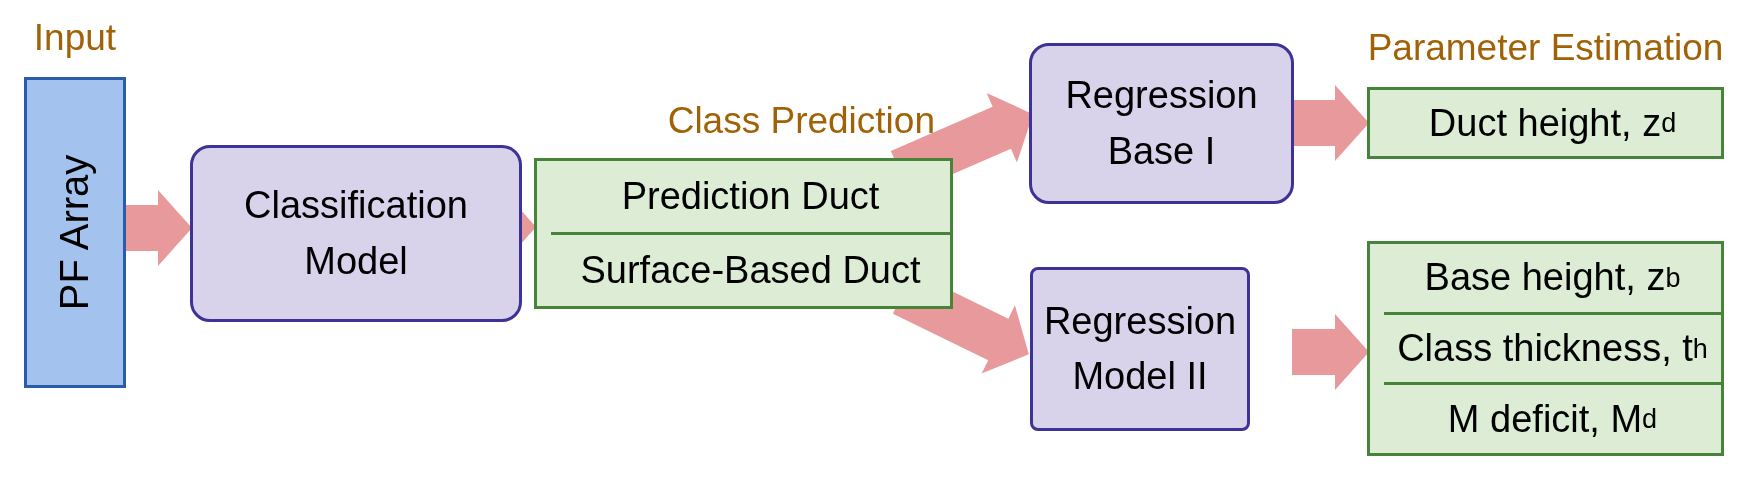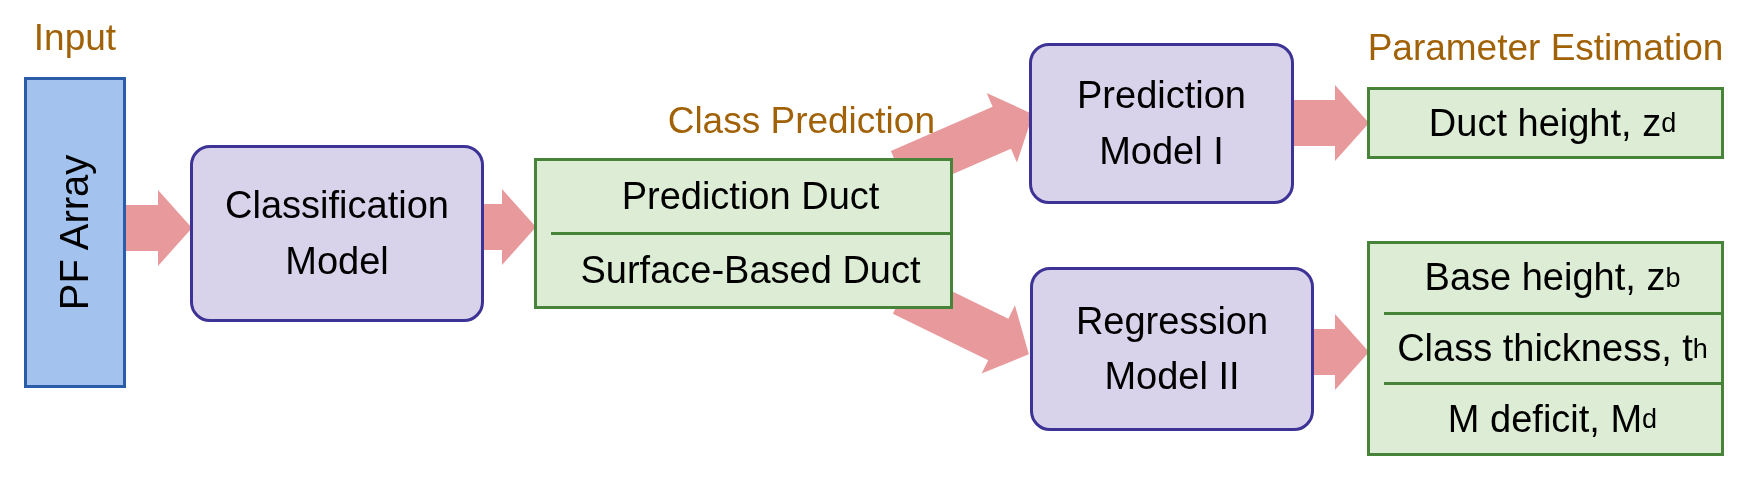--- a/index.html
+++ b/index.html
@@ -101,41 +101,41 @@
     <polygon class="arrow" transform="translate(903,293) rotate(26)" points="0,-23 106,-23 106,-38 140,0 106,38 106,23 0,23"></polygon>
     <polygon class="arrow" points="1292,329 1335,329 1335,314 1369,352 1335,390 1335,375 1292,375"></polygon>
   </svg>
 
   <div class="label" style="left:24px; top:17px; width:102px;">Input</div>
 
   <div class="node blue" style="left:24px; top:77px; width:102px; height:311px;">
     <span class="vert">PF Array</span>
   </div>
 
-  <div class="node purple" style="left:190px; top:145px; width:294px; height:177px;">Classification Model</div>
+  <div class="node purple" style="left:190px; top:145px; width:332px; height:177px;">Classification Model</div>
 
   <div class="label" style="left:516px; top:100px; width:419px;text-align:right;">Class Prediction</div>
 
   <div class="green-stack" style="left:534px; top:158px; width:419px; height:151px;">
     <div class="green-row">Prediction Duct</div>
     <div class="green-row">Surface-Based Duct</div>
   </div>
 
-  <div class="node purple" style="left:1029px; top:43px; width:265px; height:161px;">Prediction Model I</div>
+  <div class="node purple" style="left:1029px; top:43px; width:265px; height:161px;">Regression Base I</div>
 
   <div class="label" style="left:1367px; top:27px; width:357px;">Parameter Estimation</div>
 
   <div class="green-stack" style="left:1367px; top:87px; width:357px; height:72px;">
     <div class="green-row">
       <span>Duct height, z</span>
         <sub class="param-sub">d</sub>
     </div>
   </div>
 
-  <div class="node purple" style="left:1030px; top:267px; width:284px; height:164px;">Regression Model II</div>
+  <div class="node purple" style="left:1030px; top:267px; width:220px; height:164px;border-radius:8px;">Regression Model II</div>
 
   <div class="green-stack" style="left:1367px; top:241px; width:357px; height:215px;">
     <div class="green-row">
       <span>Base height, z</span>
         <sub class="param-sub">b</sub>
     </div>
     <div class="green-row">
       <span>Class thickness, t</span>
         <sub class="param-sub">h</sub>
     </div>

